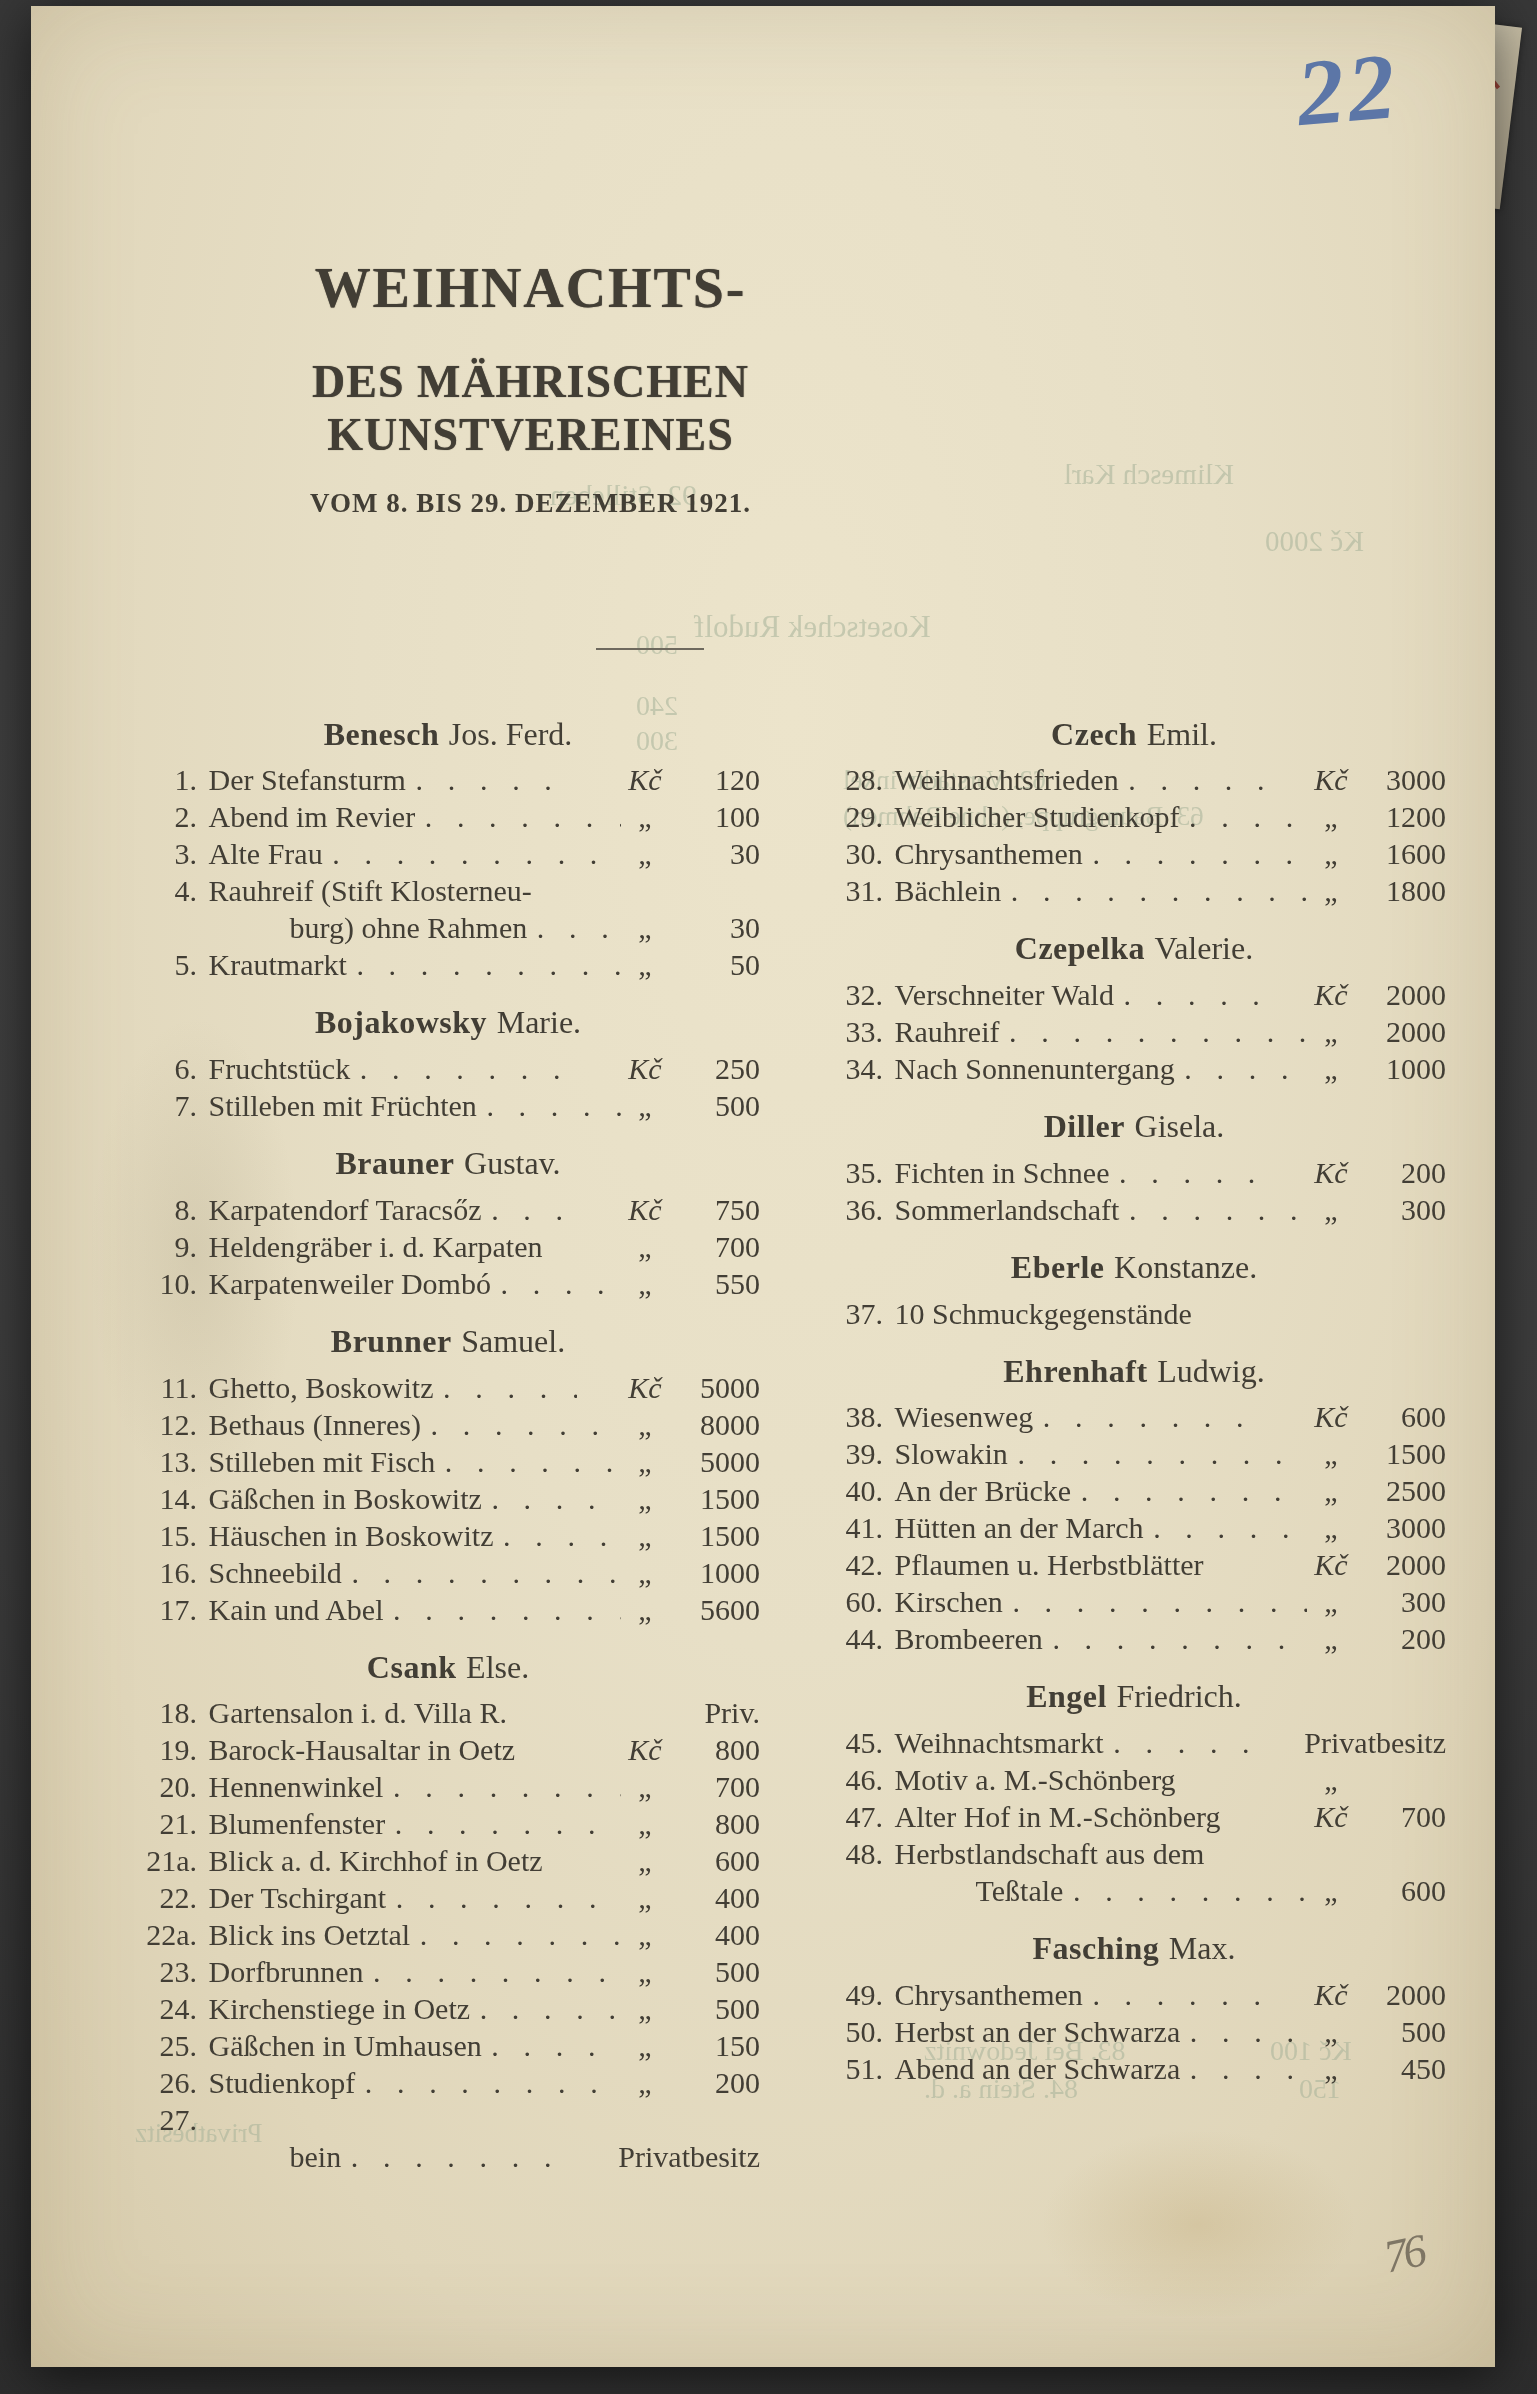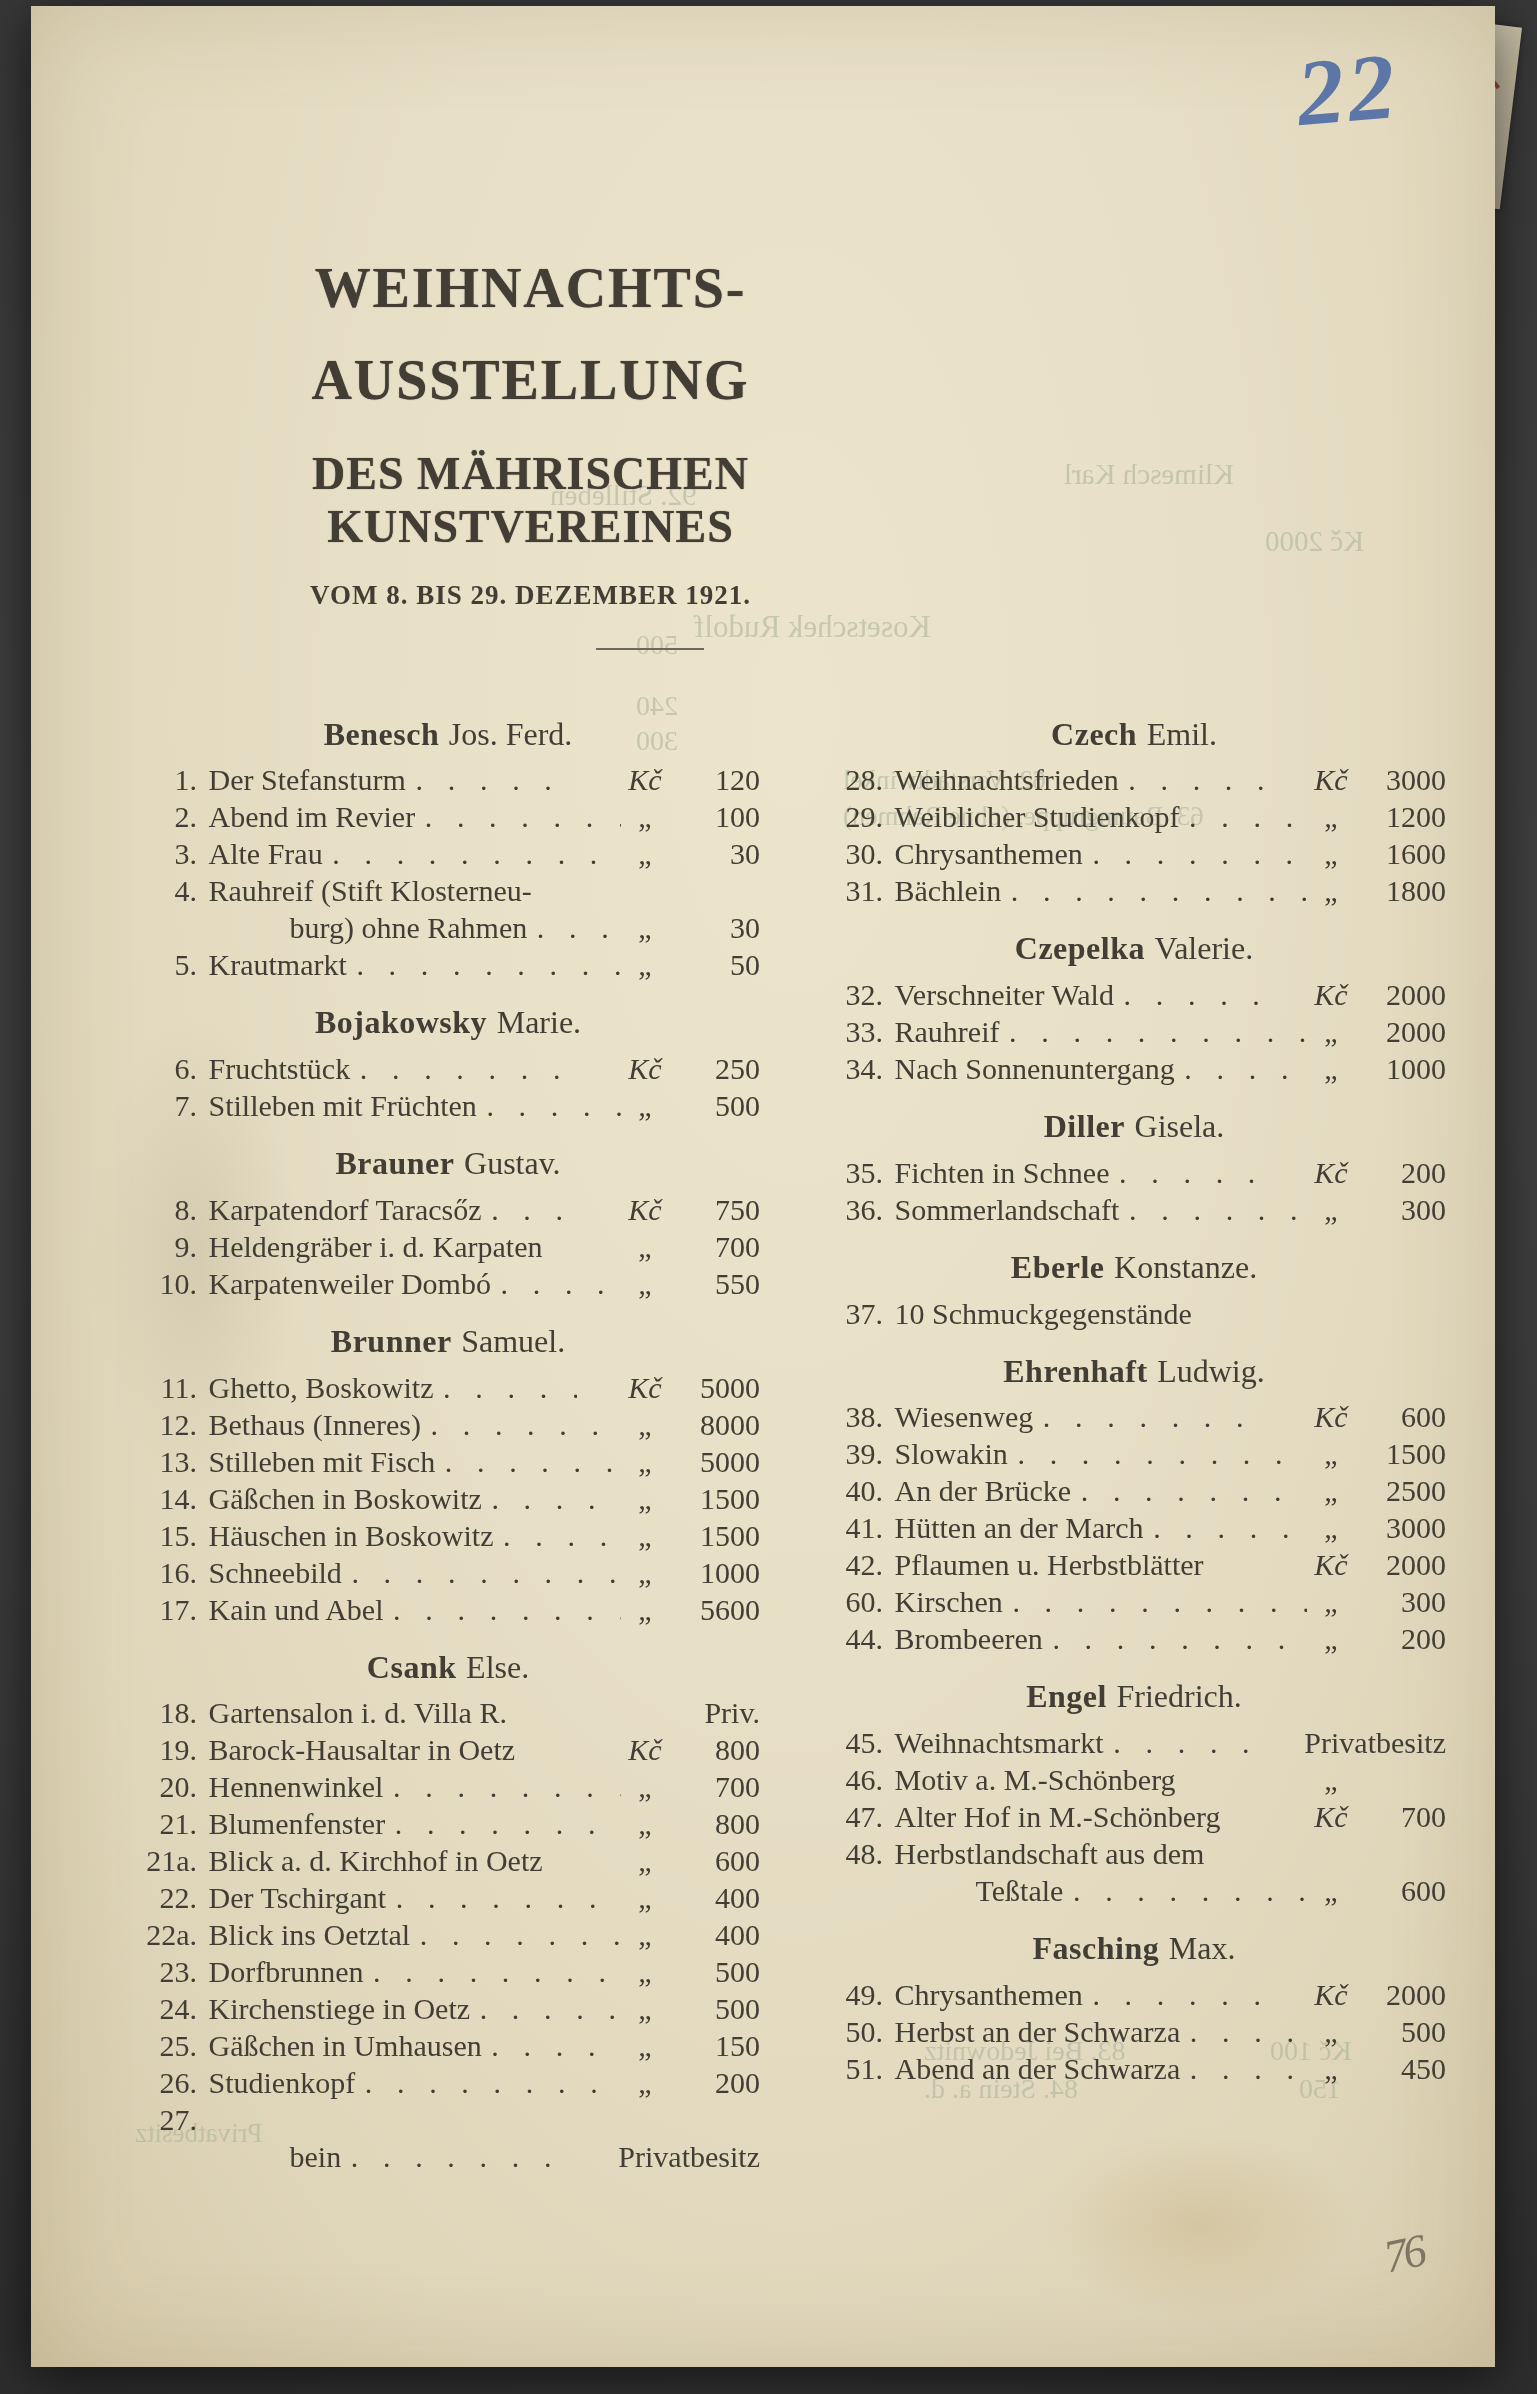--- a/index.html
+++ b/index.html
@@ -83,21 +83,20 @@
         <div class="ghost" style="left: 1239px; top: 2029px; font-size: 28px;">Kč 100</div>
         <div class="ghost" style="left: 893px; top: 2067px; font-size: 28px;">84. Stein a. d.</div>
         <div class="ghost" style="left: 1268px; top: 2067px; font-size: 28px;">150</div>
         <div class="ghost" style="left: 104px; top: 2112px; font-size: 27px;">Privatbesitz</div>
       </div>
 
     <div class="hand-blue">22</div>
 
     <div class="masthead">
       <div class="title-line">WEIHNACHTS-</div>
-      <div class="title-line">AUSSTELLUNG</div>
       <div class="subtitle">DES MÄHRISCHEN KUNSTVEREINES</div>
       <div class="dateline">VOM 8. BIS 29. DEZEMBER 1921.</div>
     </div>
 
     <div class="rule"></div>
 
     <div class="column left" id="col-0">
         <div class="artist-heading"><span class="surname">Benesch</span><span class="given">Jos. Ferd.</span></div>
         <div class="item-row">
           <span class="num">1.</span>

